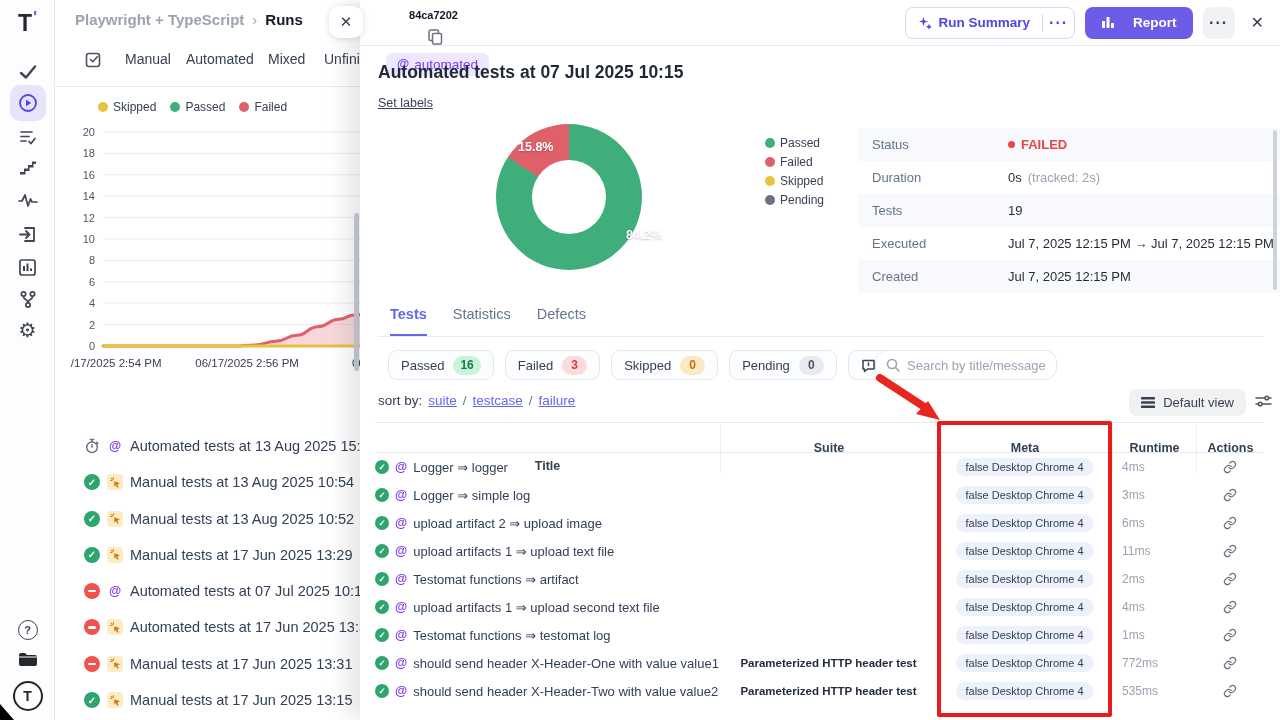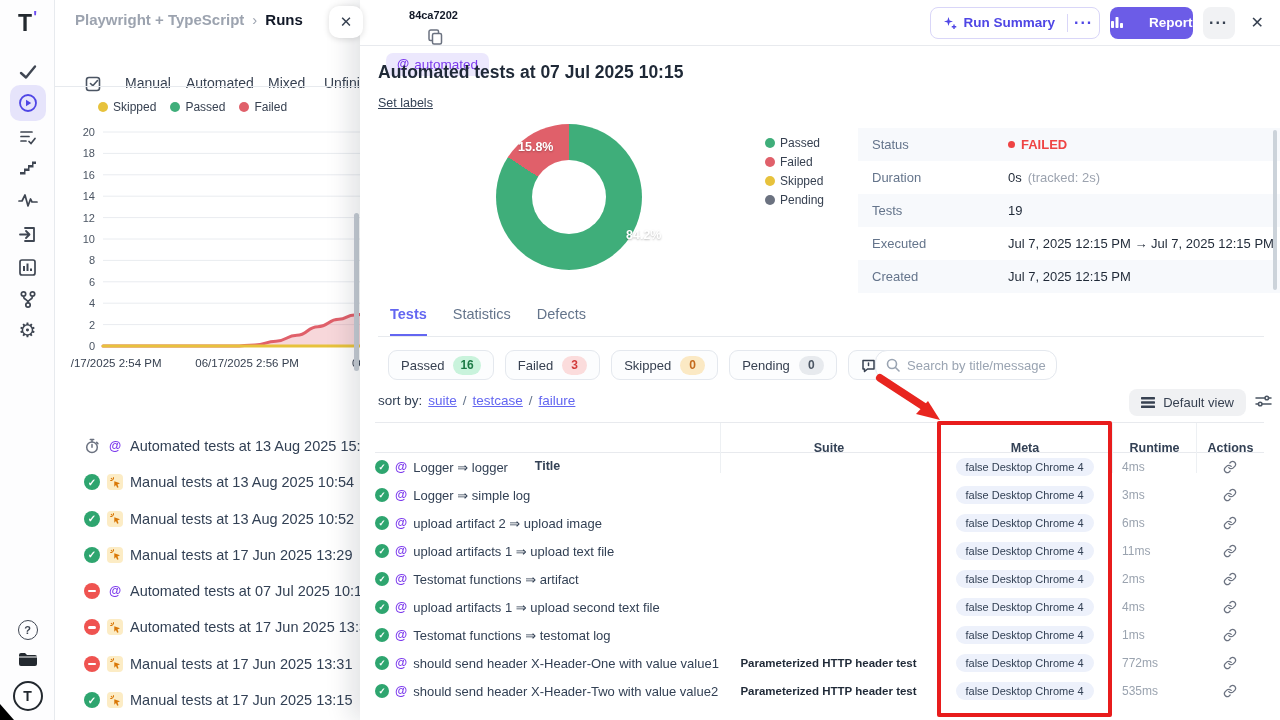--- a/index.html
+++ b/index.html
@@ -22,21 +22,21 @@
 
   
   .page { position:absolute; left:55px; top:0; width:1225px; height:720px; background:#fff; overflow:hidden; }
   .crumb { position:absolute; left:20px; top:11px; font-size:15px; display:flex; gap:8px; align-items:center; white-space:nowrap;}
   .crumb .proj { color:#9ca3af; font-weight:600; }
   .crumb .sep  { color:#9ca3af; }
   .crumb .cur  { color:#111827; font-weight:800; }
   .page-close { position:absolute; left:274px; top:6px; width:34px; height:32px; background:#fff; border-radius:10px;
     box-shadow:0 1px 6px rgba(0,0,0,.14); display:flex; align-items:center; justify-content:center; z-index:20;
     font-size:15px; color:#374151; cursor:pointer; }
-  .ptabs { position:absolute; left:0; top:72px; width:320px; height:29px; }
+  .ptabs { position:absolute; left:0; top:48px; width:320px; height:29px; }
   .ptab { position:absolute; top:3px; font-size:14px; color:#374151; font-weight:500; white-space:nowrap; }
   .pdivider { position:absolute; left:0; top:86px; width:305px; border-top:1px solid #e7eaee; }
   .chart-legend { position:absolute; left:43px; top:100px; display:flex; gap:14px; font-size:12px; color:#374151; }
   .leg-item { display:flex; gap:5px; align-items:center; }
   .dot { width:10px; height:10px; border-radius:50%; display:inline-block; }
   .page-scroll { position:absolute; left:299px; top:213px; width:5px; height:158px; background:#c6ccd4; border-radius:3px; }
 
   .runs { position:absolute; left:29px; top:431px; width:290px; display:flex; flex-direction:column; gap:6.3px; }
   .run-row { height:30px; display:flex; align-items:center; gap:7px; white-space:nowrap; cursor:pointer; }
   .run-title { font-size:14.5px; color:#334155; }
@@ -59,21 +59,21 @@
   .phead-left { display:flex; align-items:center; gap:8px;flex-direction:column; }
   .reddot { width:7px; height:7px; border-radius:50%; background:#ef4444; }
   .runlbl { font-size:14px; color:#475569; }
   .runid { font-size:11px; font-weight:800; color:#111827; }
   .badge-auto { display:flex; align-items:center; gap:5px; background:#ece8fd; color:#7c3aed; font-size:13.5px;
     padding:4px 11px; border-radius:7px; margin-left:8px; cursor:pointer; }
   .phead-right { margin-left:auto; display:flex; align-items:center; gap:10px; }
   .btn-split { display:flex; align-items:center; height:32px; border:1px solid #d9d6f8; border-radius:8px; background:#fff; }
   .btn-split .main { display:flex; align-items:center; gap:7px; padding:0 12px; color:#4f46e5; font-weight:600; font-size:13.5px; cursor:pointer;}
   .btn-split .more { width:32px; text-align:center; border-left:1px solid #d9d6f8; color:#4f46e5; font-weight:800; letter-spacing:1px; cursor:pointer;}
-  .btn-report { display:flex; align-items:center; gap:25px; height:32px; padding:0 0; background:#6C5CE7; color:#fff;
+  .btn-report { display:flex; align-items:center; gap:18px; height:32px; padding:0 16px; background:#6C5CE7; color:#fff;
     font-weight:600; font-size:13.5px; border-radius:8px; cursor:pointer; }
   .btn-gray { width:32px; height:32px; background:#f1f2f4; border-radius:8px; display:flex; align-items:center; justify-content:center;
     color:#374151; font-weight:800; letter-spacing:1px; cursor:pointer; }
   .pclose { font-size:16px; color:#374151; margin-left:6px; cursor:pointer; }
 
   .ptitle { position:absolute; left:18px; top:62px; font-size:17.5px; font-weight:800; color:#1f2937; }
   .setlabels { position:absolute; left:18px; top:96px; font-size:12.5px; color:#334155; text-decoration:underline; cursor:pointer; }
 
   .donut { position:absolute; left:136px; top:124px; width:146px; height:146px; border-radius:50%; }
   .donut-hole { position:absolute; left:36px; top:36px; width:74px; height:74px; background:#fff; border-radius:50%; }

